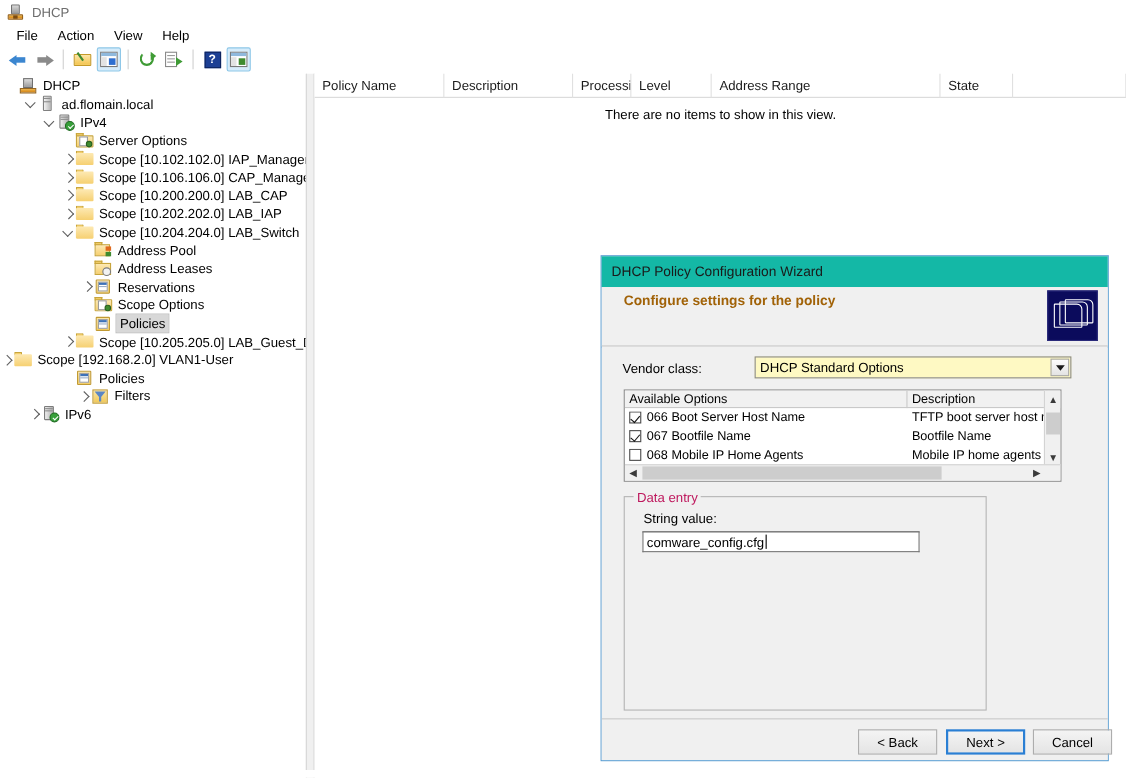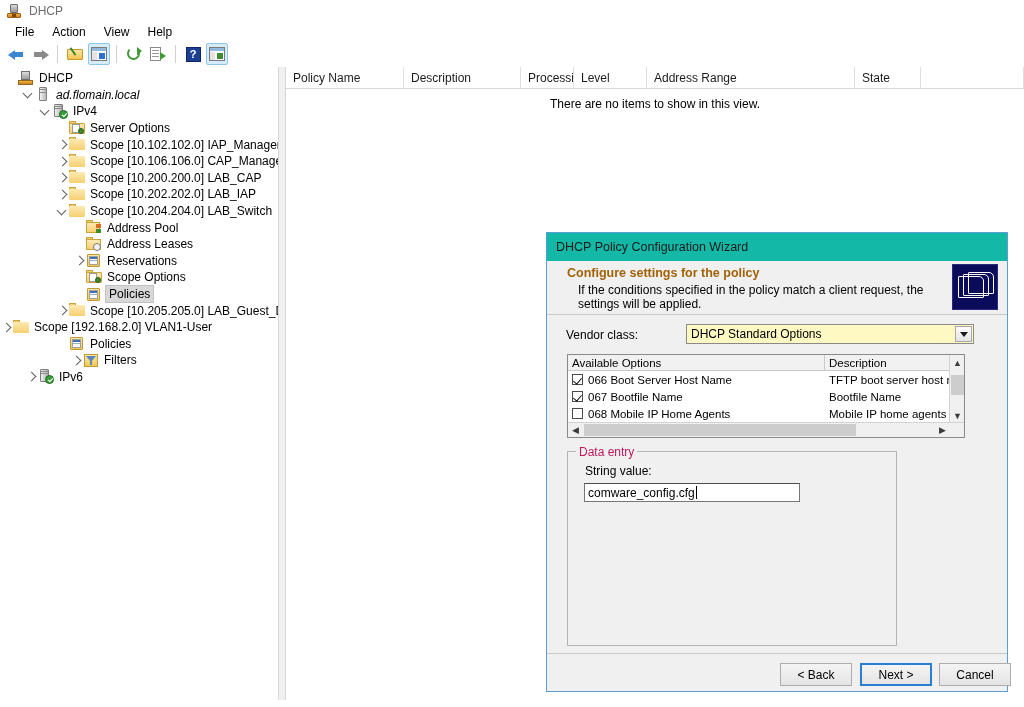--- a/index.html
+++ b/index.html
@@ -339,21 +339,21 @@
   .grp {
     position:absolute; left:20px; top:135px; width:330px; height:195px;
     border:1px solid #b4b4b4;
   }
   .grp > .cap {
     position:absolute; left:8px; top:-7px; background:#f0f0f0; padding:0 3px;
     font-size:12px; color:#be185d;
   }
   .grp .svlabel { position:absolute; left:17px; top:12px; font-size:12px; }
   .txtin {
-    position:absolute; left:16px; top:31px; width:216px; height:19px;
+    position:absolute; left:16px; top:31px; width:252px; height:19px;
     background:#fff; border:1px solid #767676; border-top-color:#4a4a4a;
     display:flex; align-items:center; padding-left:3px; font-size:12px;
   }
   .caret { display:inline-block; width:1px; height:13px; background:#000; margin-left:1px; }
 
   
   .btn {
     position:absolute; top:9px; height:23px; width:72px;
     background:linear-gradient(180deg,#f4f4f4,#e4e4e4);
     border:1px solid #adadad; font-size:12px; color:#000;
@@ -447,21 +447,21 @@
   <div class="leftpane">
     <div class="tree" id="tree">
         <div class="trow" style="padding-left: 5px;">
           <span class="sp"></span>
           <span class="ic root">
             <span class="srv"></span>
             <span class="base"></span>
           </span>
           <span class="lbl">DHCP</span>
         </div>
-        <div class="trow" style="padding-left: 22px; font-style: italic;">
+        <div class="trow" style="padding-left: 22px;">
           <span class="chev e"></span>
           <span class="ic server">
             <span class="s1"></span>
             <span class="s2"></span>
             <span class="s3"></span>
           </span>
           <span class="lbl">ad.flomain.local</span>
         </div>
         <div class="trow" style="padding-left: 39px;">
           <span class="chev e"></span>
@@ -637,21 +637,20 @@
       </div>
     <div class="lvempty">There are no items to show in this view.</div>
   </div>
 
   <div class="dialog">
 
     <div class="dlg-title">DHCP Policy Configuration Wizard</div>
 
     <div class="dlg-head">
       <div class="h1">Configure settings for the policy</div>
-      <div class="h2">If the conditions specified in the policy match a client request, the settings will be applied.</div>
       <div class="foldersico">
         <span class="fo f1"></span>
           <span class="fo f2"></span>
           <span class="fo f3"></span>
       </div>
     </div>
 
     <div class="dlg-body">
 
       <div class="vendor-label">Vendor class:</div>

